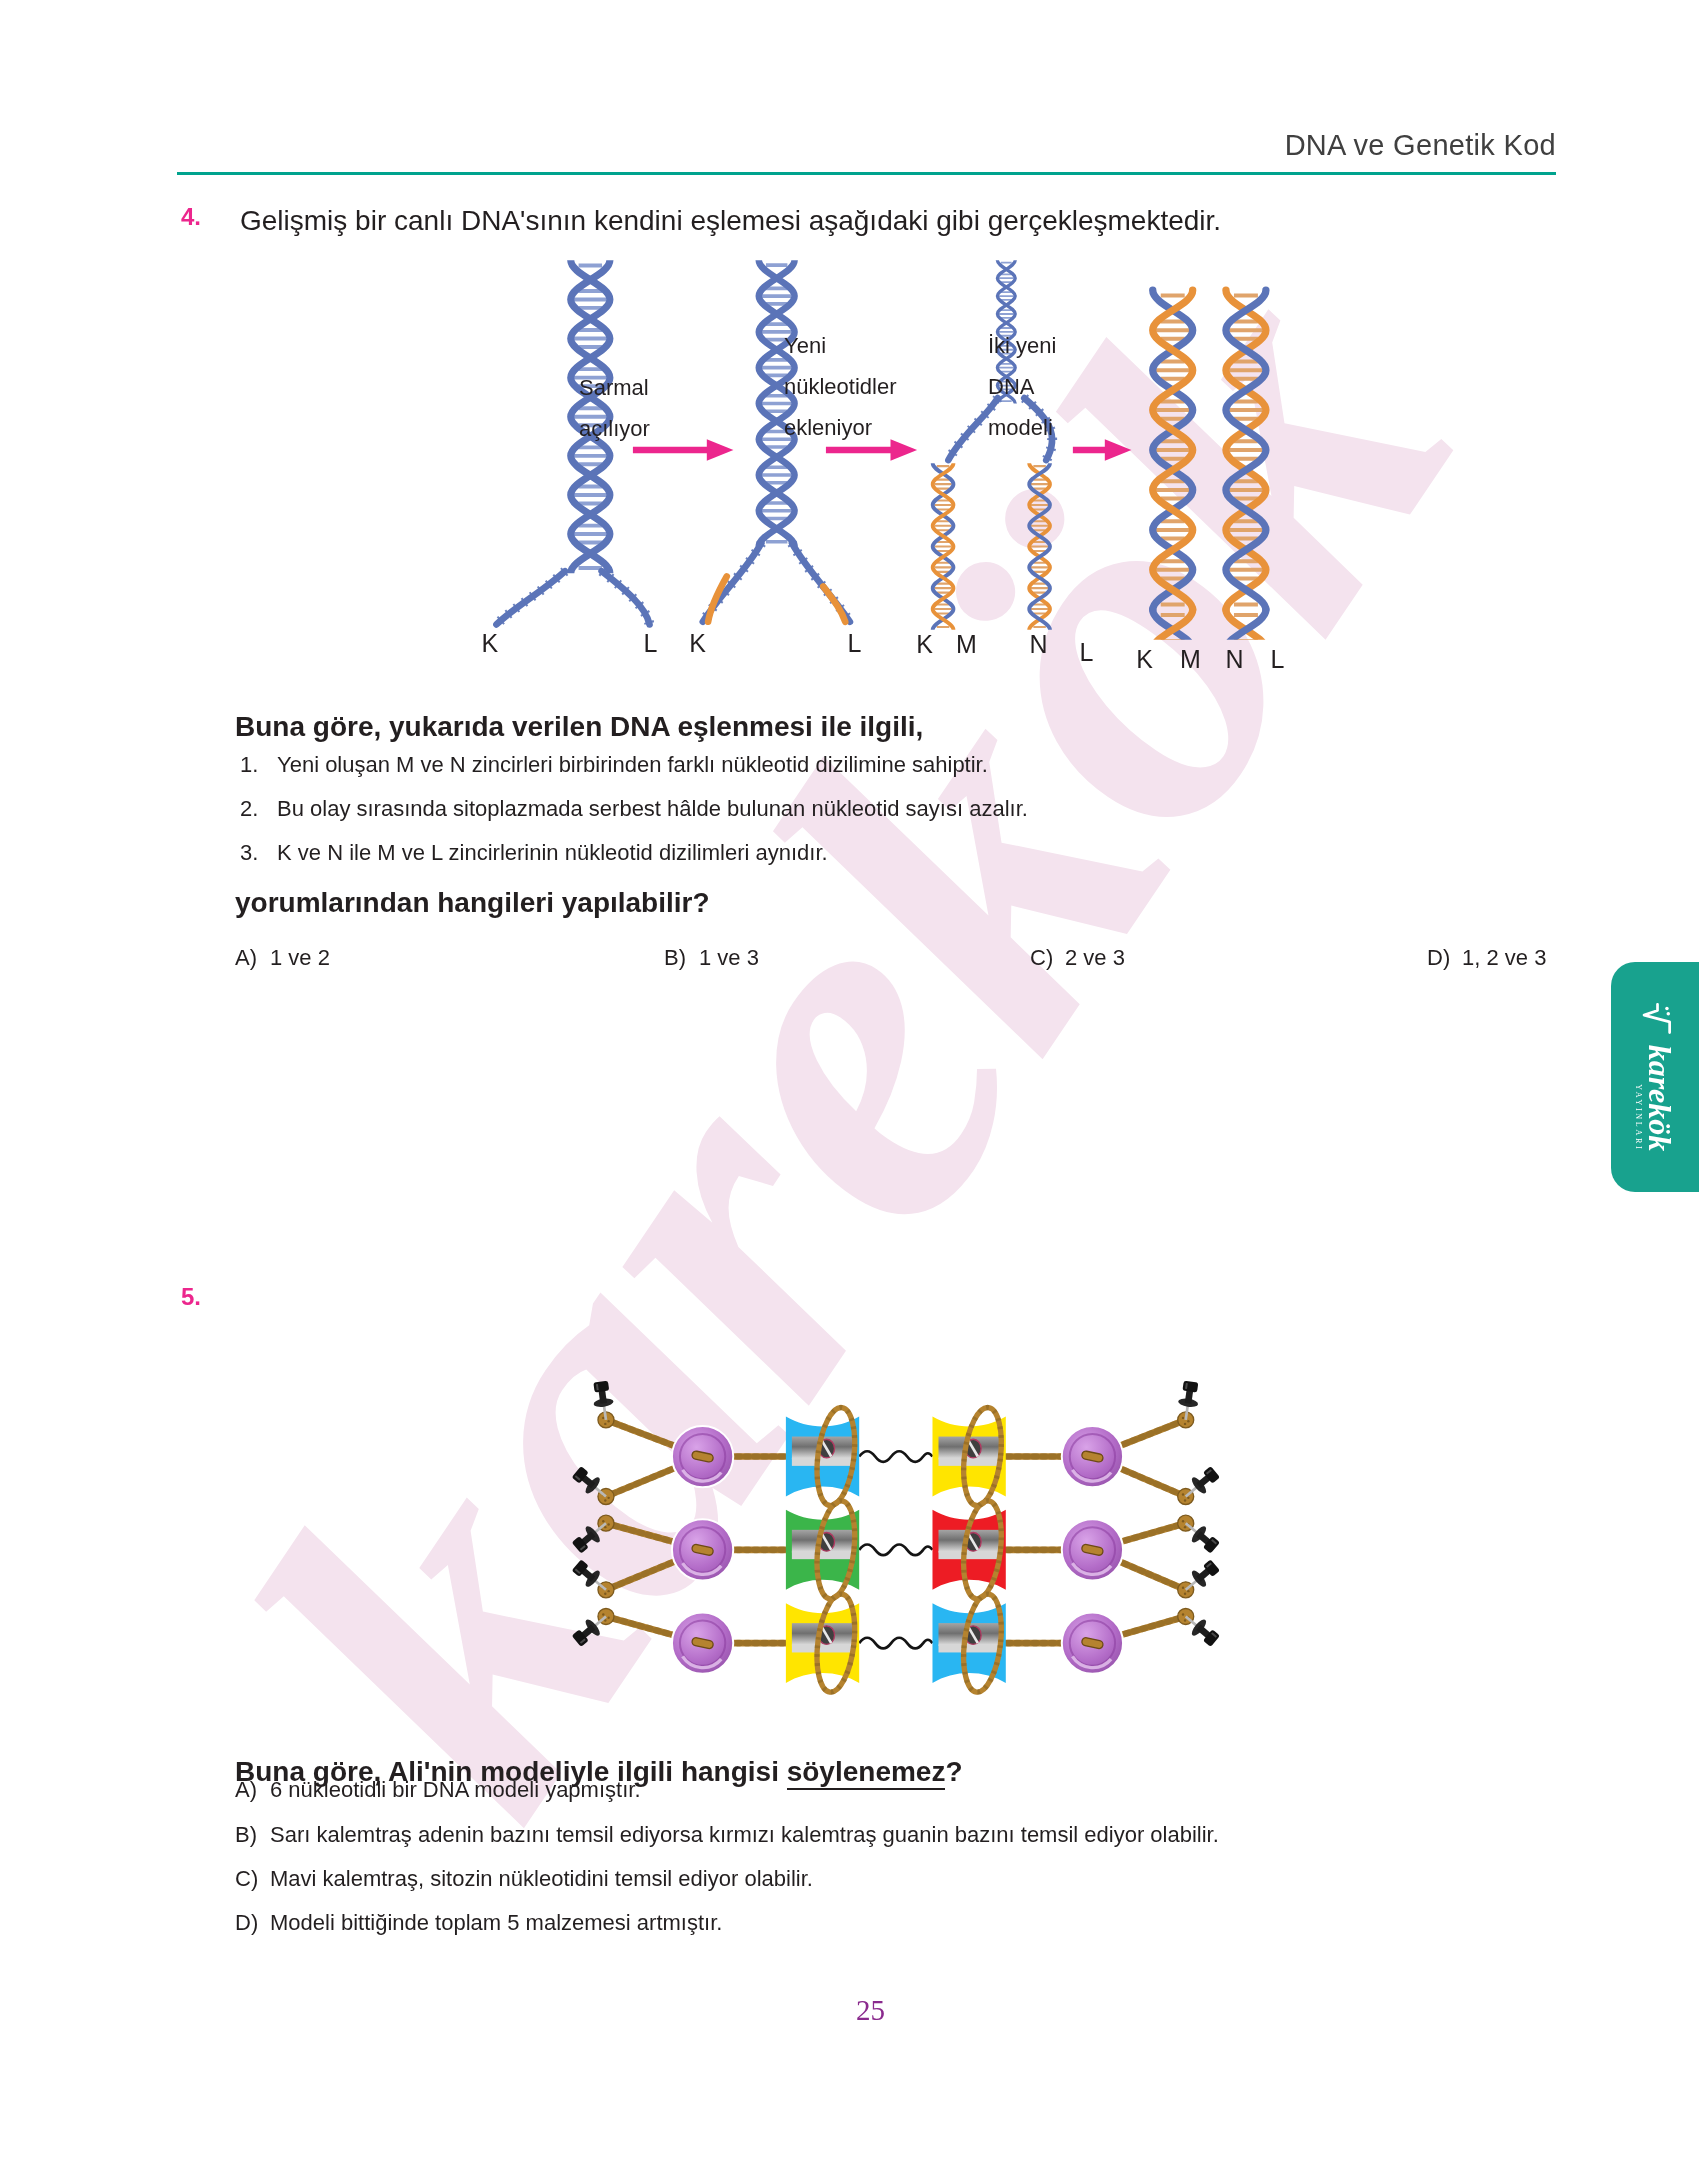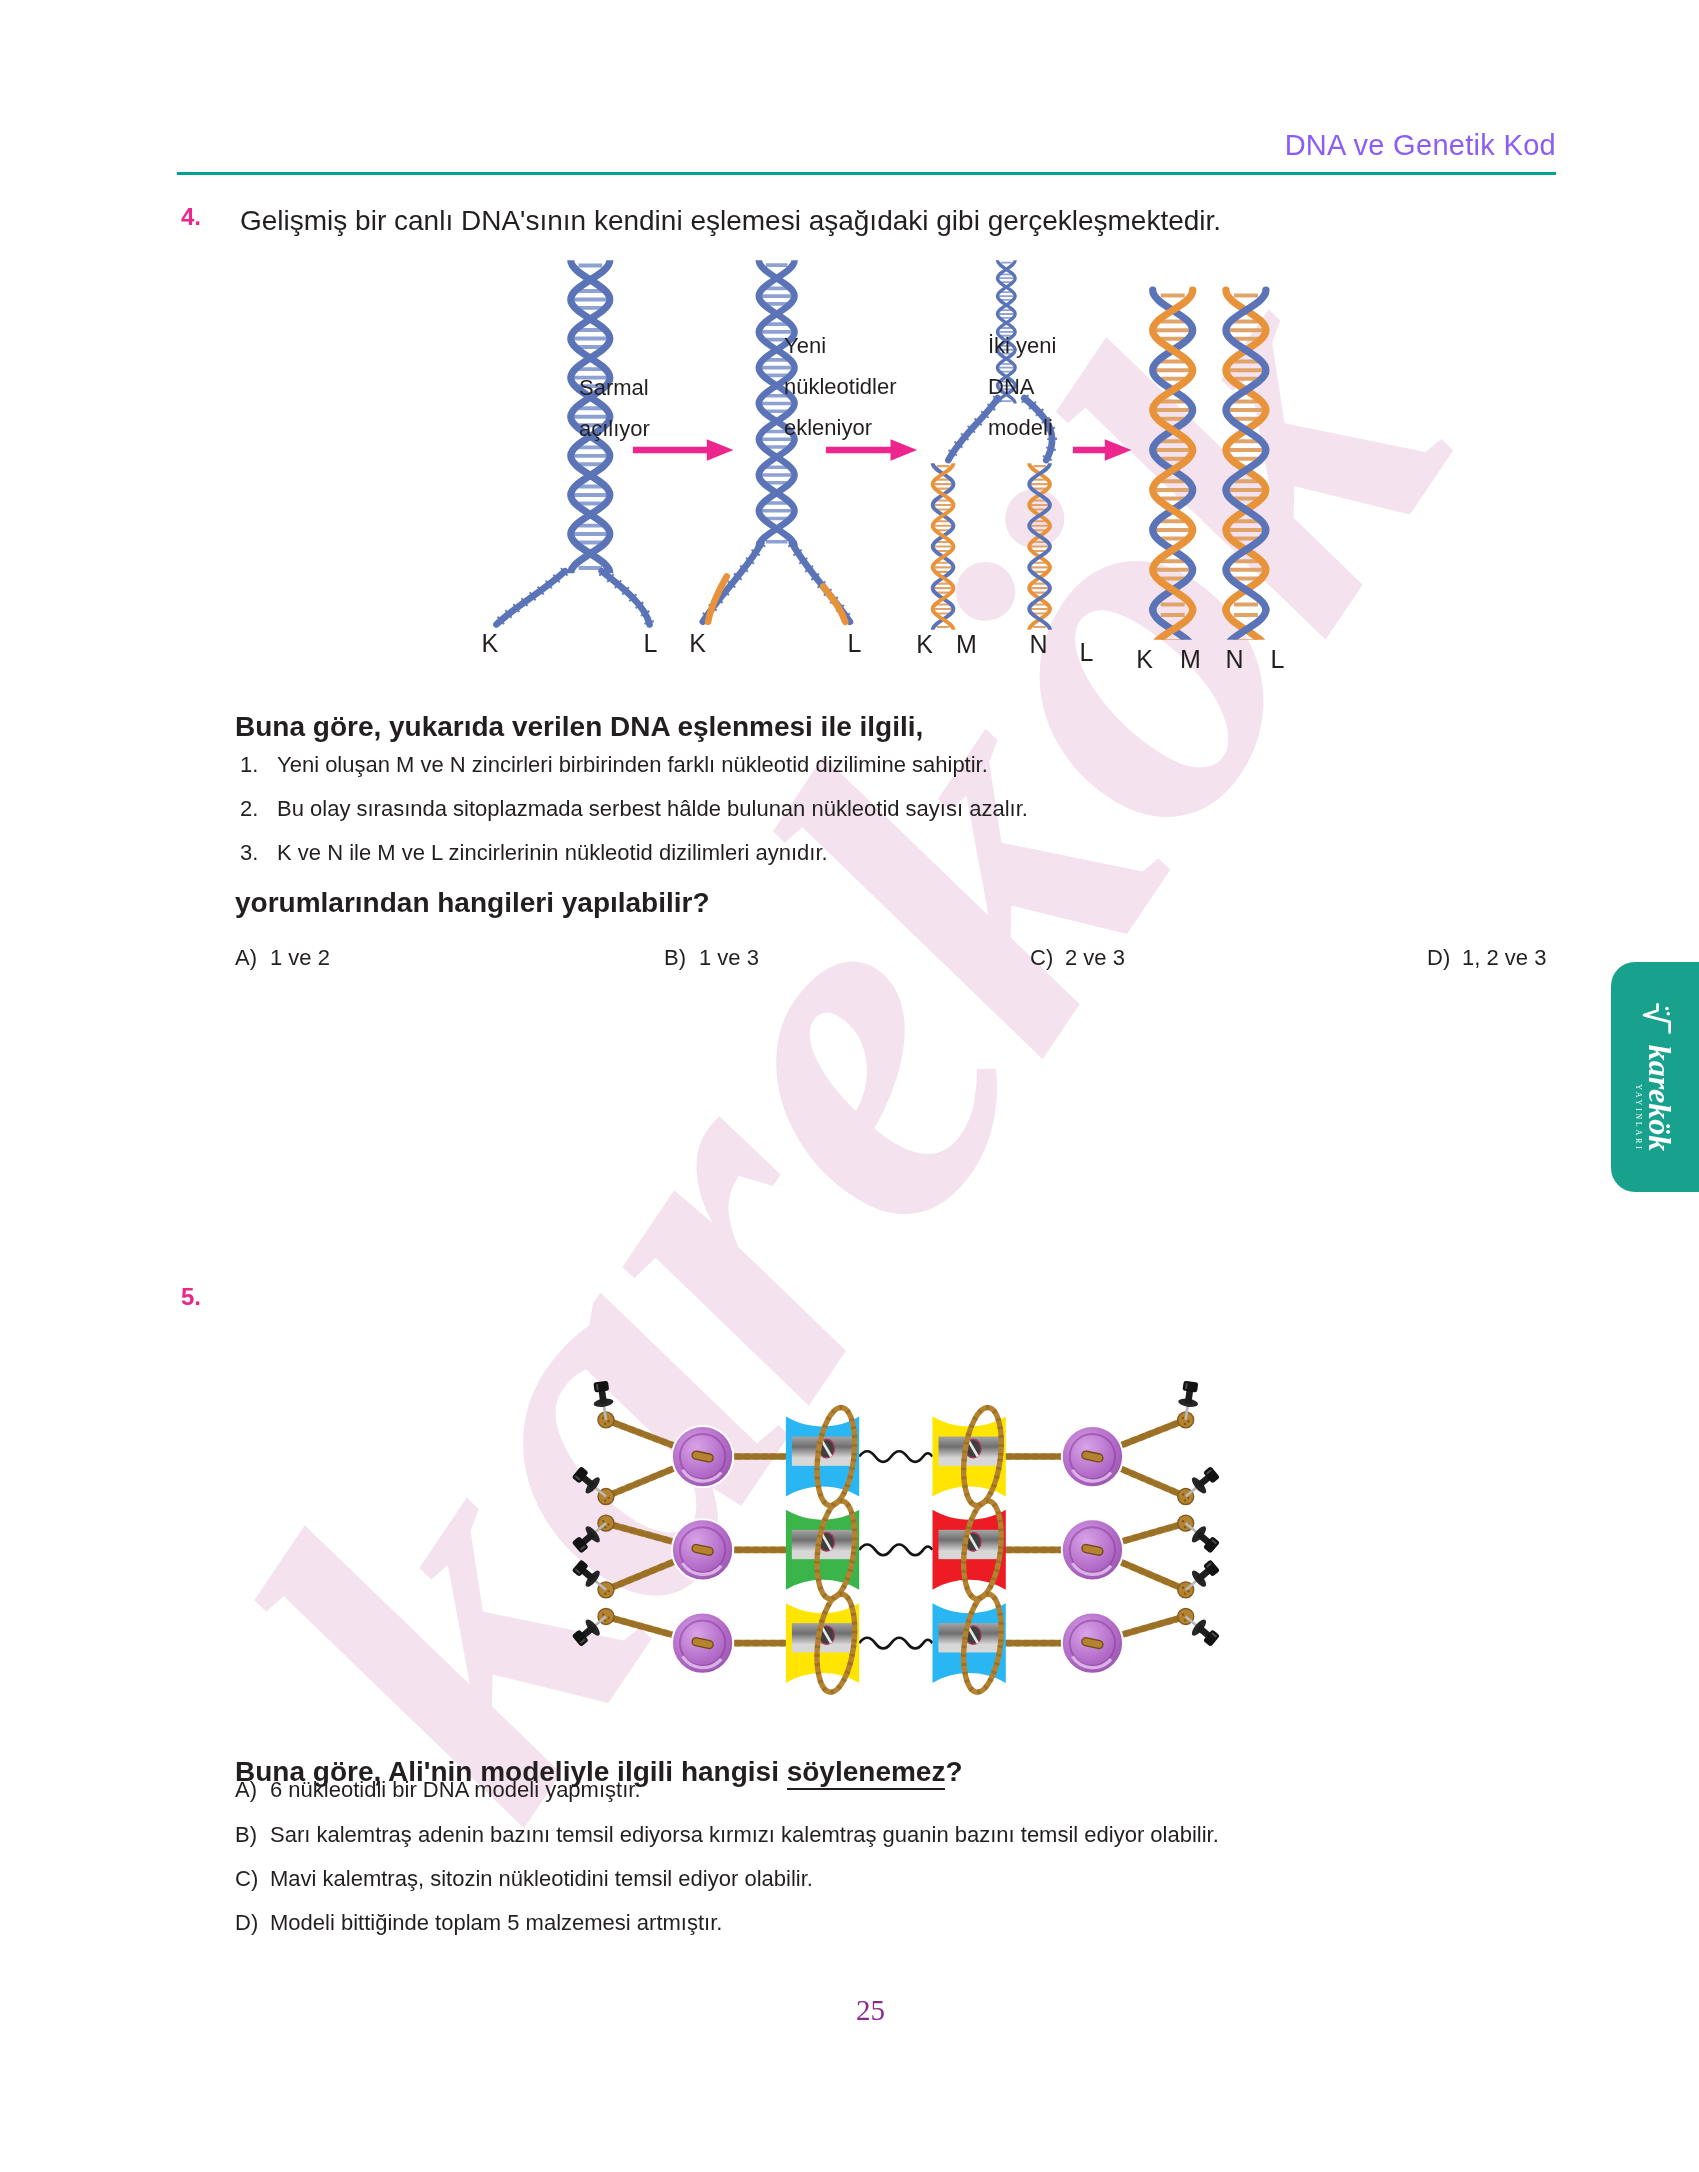--- a/index.html
+++ b/index.html
@@ -1,19 +1,19 @@
 <!DOCTYPE html>
 <html lang="tr" style="font-size:10.7px"><head>
 <meta charset="utf-8">
 <style>
   html,body{margin:0;padding:0;background:#e8e8e8;}
   .page{position:relative;width:1700px;height:2172px;background:#ffffff;overflow:hidden;
         font-family:"Liberation Sans", sans-serif;color:#231f20;}
   
-  .hdr-title{position:absolute;top:129px;right:144px;font-size:29px;color:#8b5cf6;letter-spacing:0.3px;}
+  .hdr-title{position:absolute;top:129px;right:144px;font-size:29px;color:#404040;letter-spacing:0.3px;}
   .hdr-line{position:absolute;top:172px;left:177px;width:1379px;height:3.3px;background:#00a38e;}
   
   .watermark{position:absolute;left:0px;top:173px;width:1700px;height:1733px;display:flex;
              align-items:center;justify-content:center;pointer-events:none;z-index:0;}
   .watermark span{font-family:"Liberation Serif",serif;font-style:italic;font-weight:bold;
              font-size:506px;color:#f4e3ee;transform:rotate(-56deg);white-space:nowrap;}
   .z1{z-index:1;}
   
   .qnum{position:absolute;font-size:24px;font-weight:bold;color:#ec268d;}
   .stem{position:absolute;font-size:28px;line-height:37px;white-space:pre-line;}

